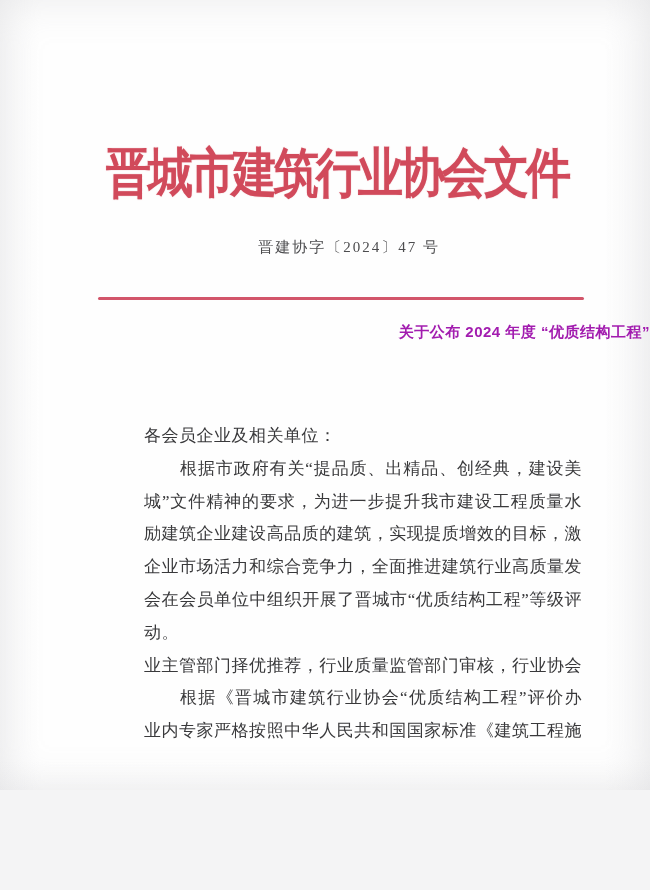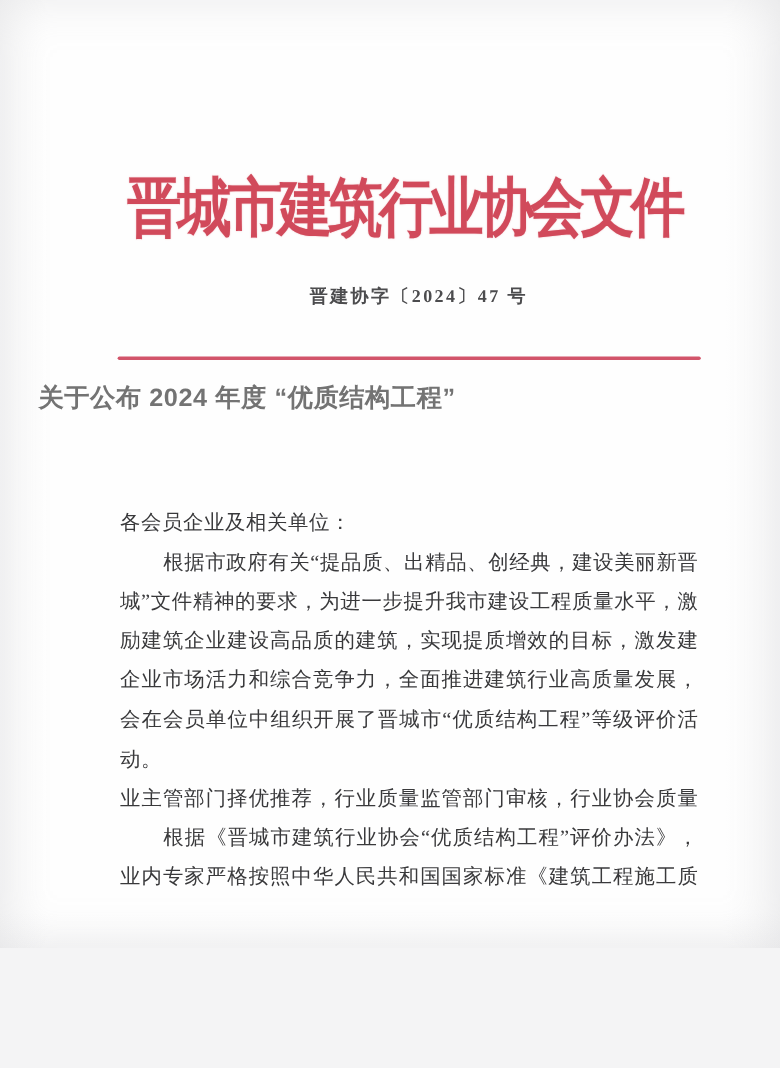--- a/index.html
+++ b/index.html
@@ -45,57 +45,57 @@
   }
   .doc-number {
     position: absolute;
     top: 238px;
     left: 48px;
     right: 0;
     text-align: center;
     color: #4c4c4e;
     font-size: 15px;
     letter-spacing: 2px;
-    font-weight: bold;
   }
   .red-rule {
     position: absolute;
     top: 297px;
     left: 98px;
     width: 486px;
     height: 3px;
     background: #d2556a;
     border-radius: 2px;
   }
   .notice-title {
     position: absolute;
     top: 314px;
     left: 32px;
     right: 0;
-    text-align: left;
-    color: #737373;
+    text-align: right;
+    color: #a21caf;
     font-family: "Liberation Sans", "DejaVu Sans", sans-serif;
     font-weight: 700;
-    font-size: 21px;
+    font-size: 15px;
     line-height: 35px;
     letter-spacing: 0.5px;
   }
   .doc-body {
     position: absolute;
     top: 420px;
     left: 100px;
     width: 482px;
     color: #39393b;
     font-size: 17px;
     letter-spacing: 0.5px;
   }
   .doc-body .line {
     line-height: 32.8px;
     height: 32.8px;
     overflow: hidden;
+    margin-left: 44px;
   }
   .doc-body .line.just {
     text-align: justify;
     text-align-last: justify;
   }
   .doc-body .line.indent {
     text-indent: 36px;
   }
 </style>
 </head>

